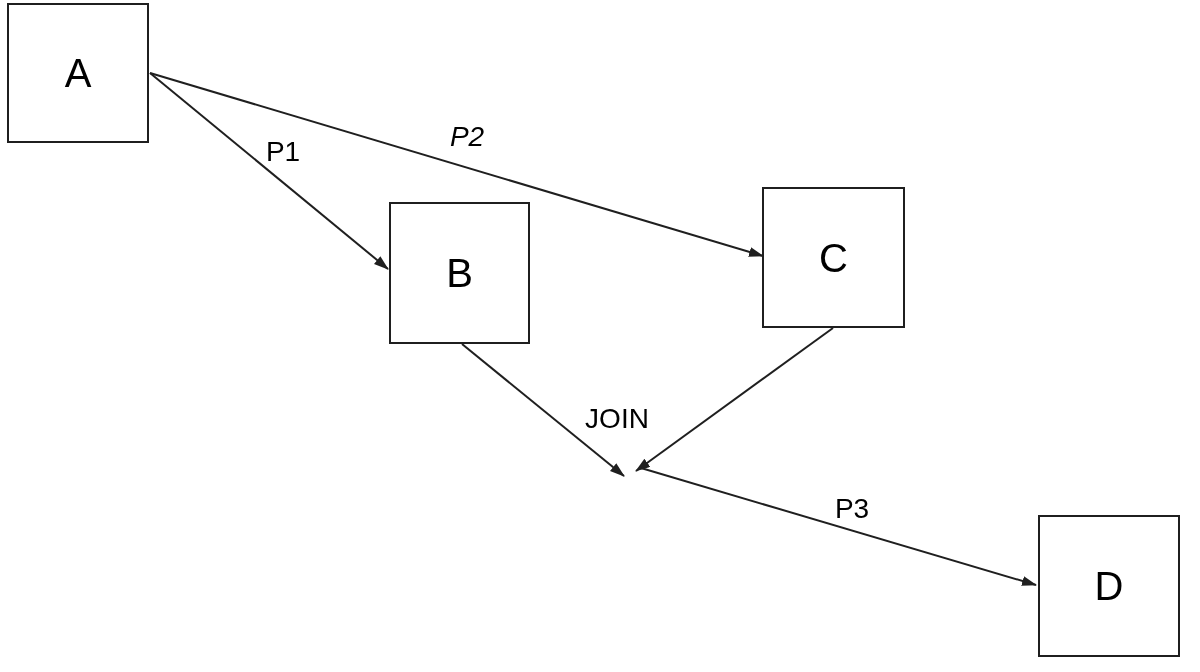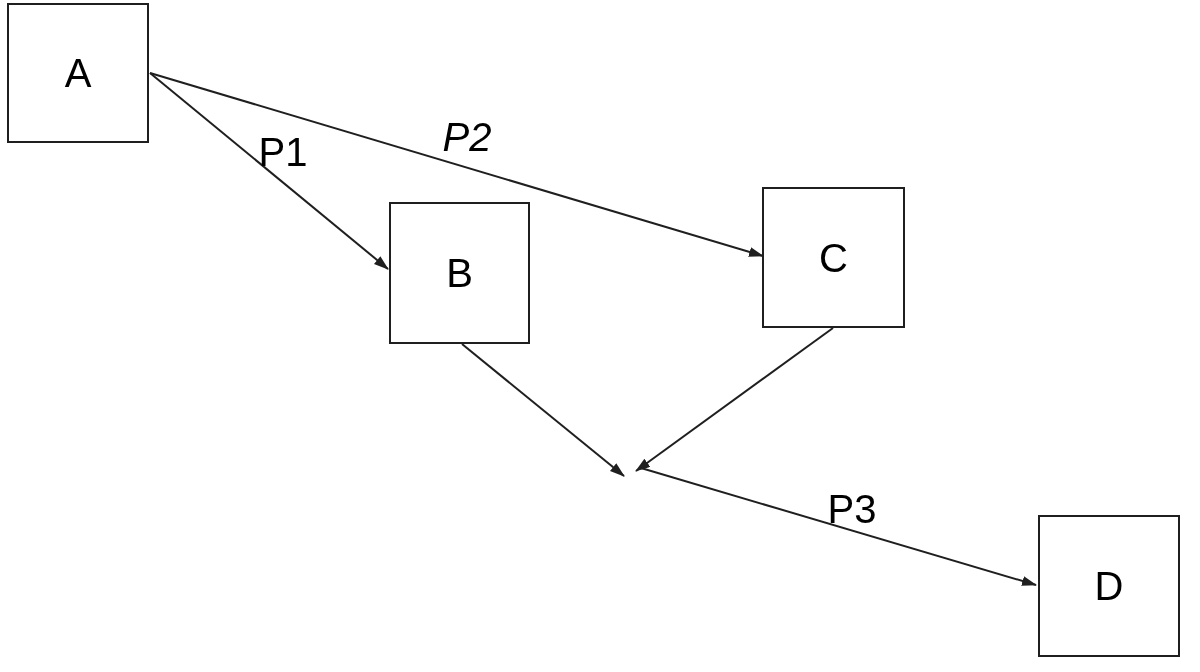--- a/index.html
+++ b/index.html
@@ -34,21 +34,21 @@
     color: #000000;
     line-height: 1;
   }
   .node-a { left: 7px;    top: 3px;   width: 142px; height: 140px; }
   .node-b { left: 389px;  top: 202px; width: 141px; height: 142px; }
   .node-c { left: 762px;  top: 187px; width: 143px; height: 141px; }
   .node-d { left: 1038px; top: 515px; width: 142px; height: 142px; }
   .edge-label {
     position: absolute;
     transform: translate(-50%, -50%);
-    font-size: 40px;
+    font-size: 28px;
     color: #000000;
     line-height: 1;
     white-space: nowrap;
     background: transparent;
   }
   .label-p1   { left: 283px; top: 152px; }
   .label-p2   { left: 467px; top: 137px; font-style: italic; }
   .label-join { left: 617px; top: 419px; }
   .label-p3   { left: 852px; top: 509px; }
 </style>
@@ -78,15 +78,16 @@
   </div>
   <div class="node node-c">
     <span>C</span>
   </div>
   <div class="node node-d">
     <span>D</span>
   </div>
 
   <div class="edge-label label-p1">P1</div>
   <div class="edge-label label-p2">P2</div>
+  <div class="edge-label label-join">JOIN</div>
   <div class="edge-label label-p3">P3</div>
 
 </div>
 
 </body></html>

